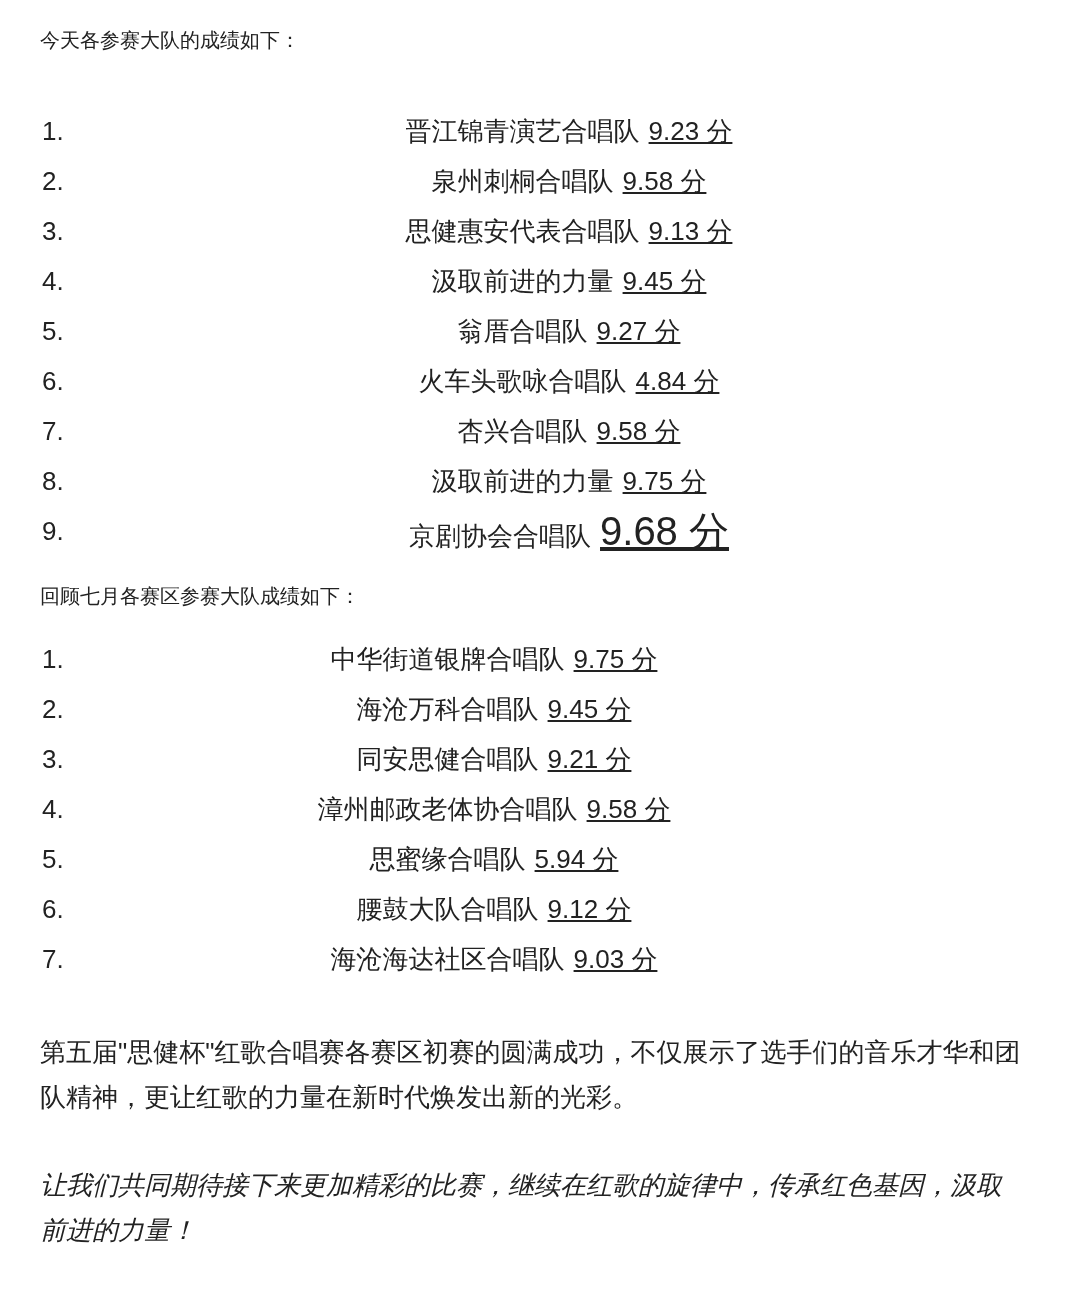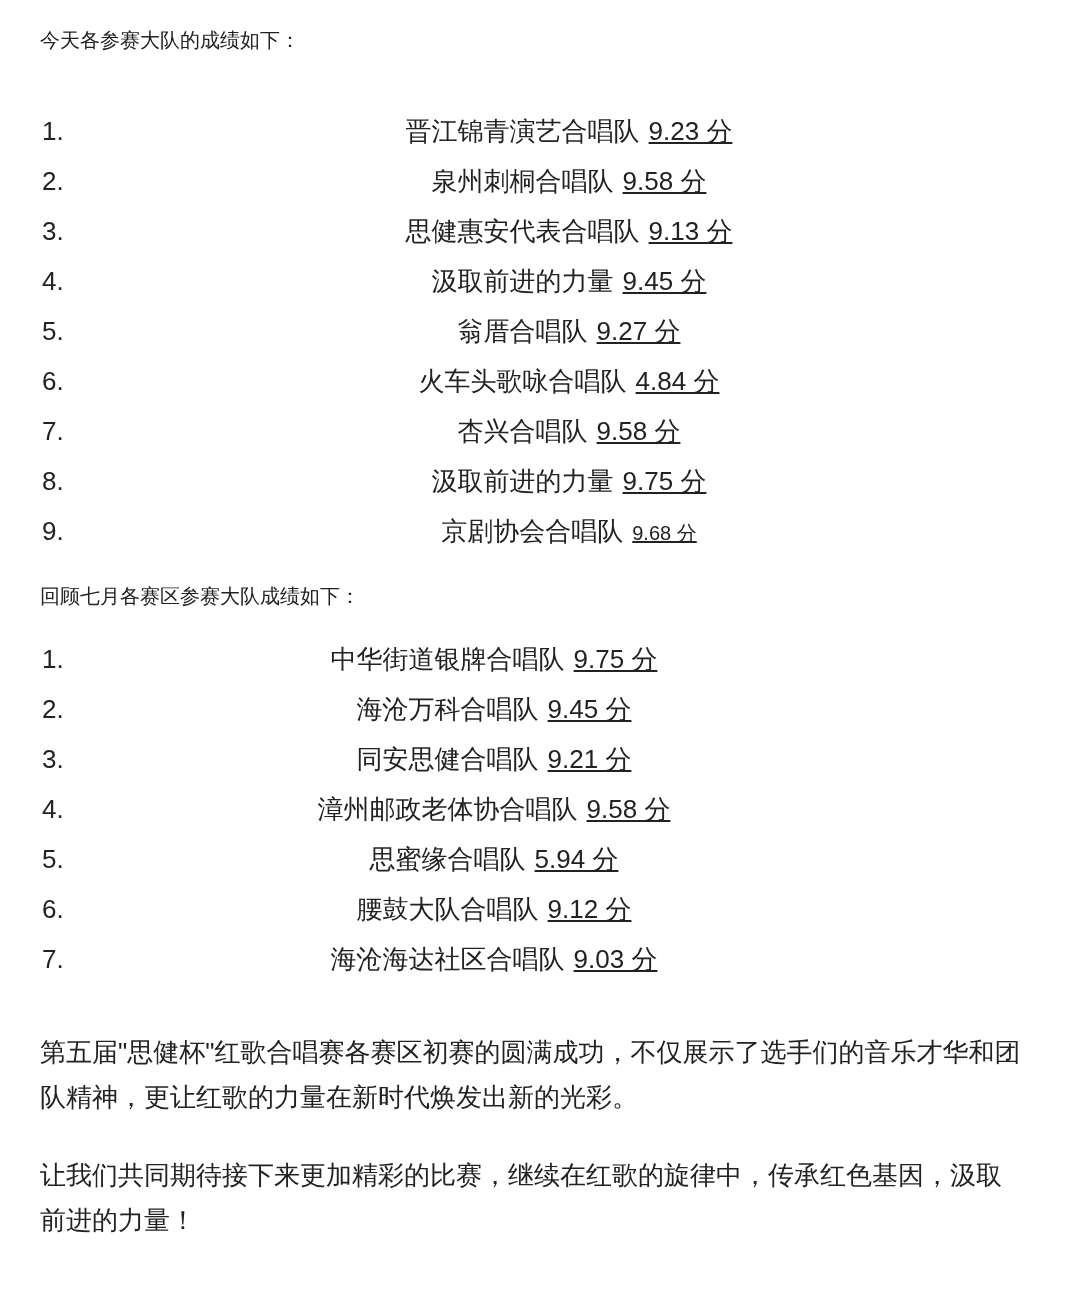--- a/index.html
+++ b/index.html
@@ -29,28 +29,28 @@
     text-align: center;
     font-size: 26px;
   }
   .list-july .row { padding-right: 150px; }
   .num {
     position: absolute;
     left: 42px; top: 0;
     font-size: 26px;
   }
   .score { margin-left: 9px; text-decoration: underline; }
-  .score-xl { font-size: 20px; }
+  .score-xl { font-size: 40px; }
   .para {
     margin: 46px 62px 0 40px;
     font-size: 26px;
     line-height: 45px;
     text-align: left;
   }
-  .para-2 { margin-top: 33px; }
+  .para-2 { margin-top: 43px; font-style: italic; }
 </style>
 </head>
 <body>
 
 <div class="page">
 
   <h2 class="sec-title">今天各参赛大队的成绩如下：</h2>
 
   <div class="list list-today">
     <div class="row"><span class="num">1.</span><span class="team">晋江锦青演艺合唱队</span><span class="score">9.23 分</span></div>

